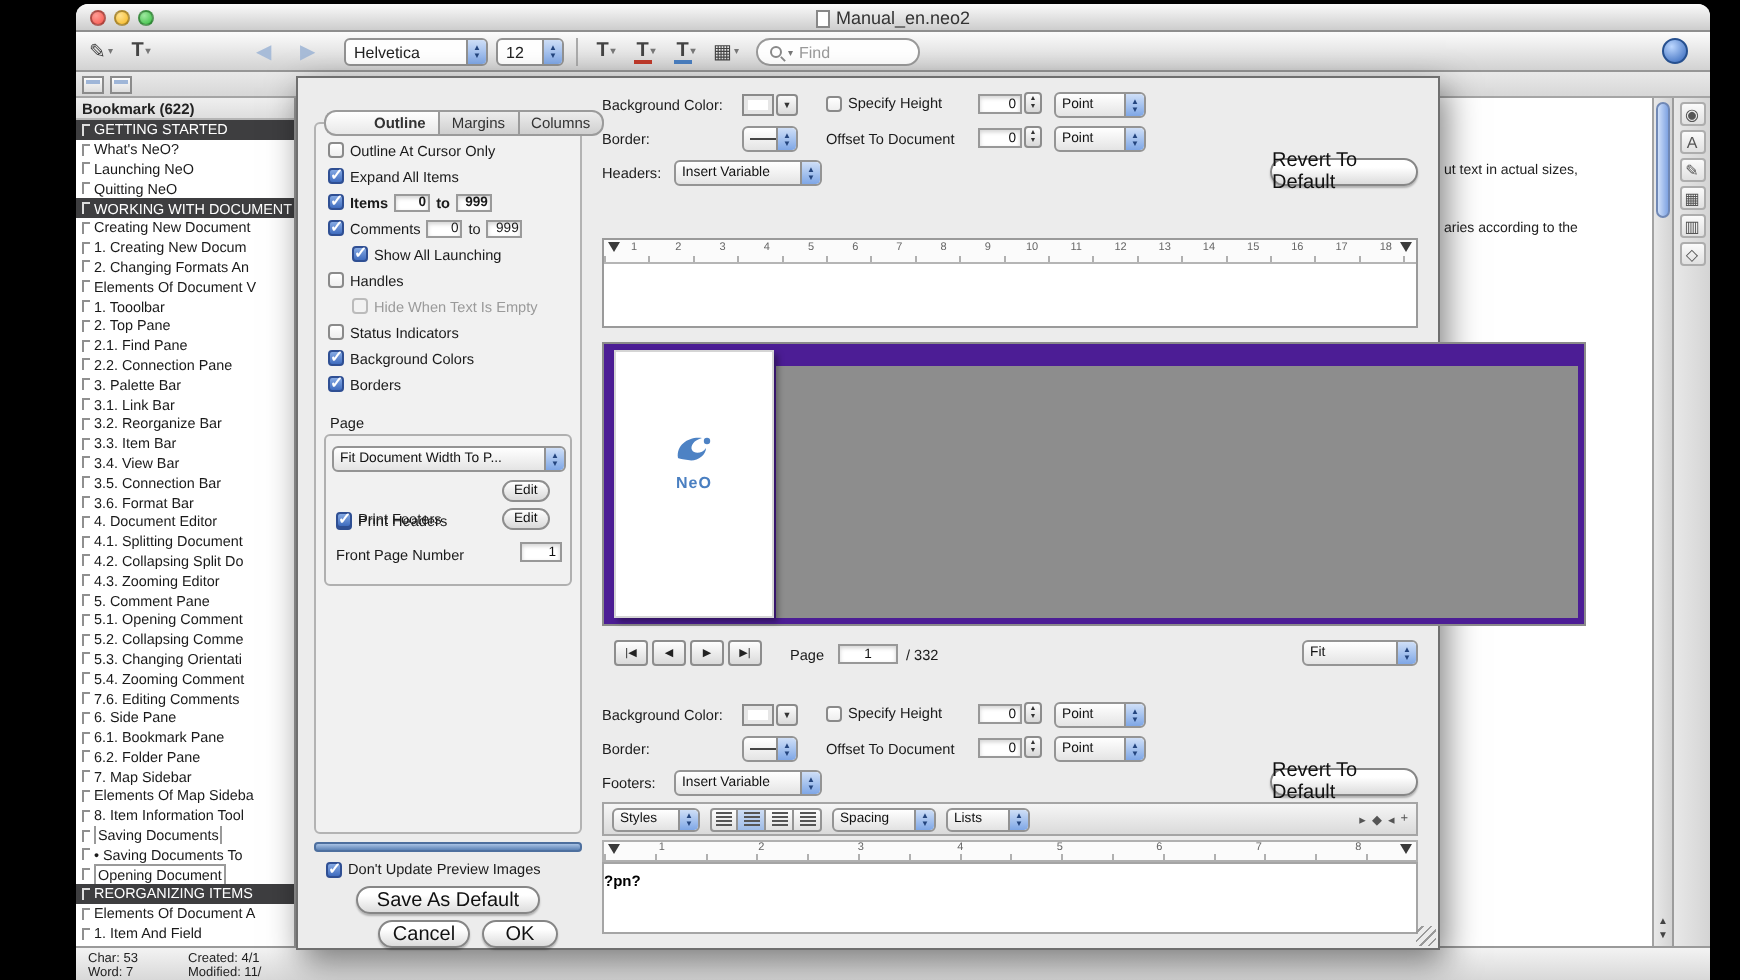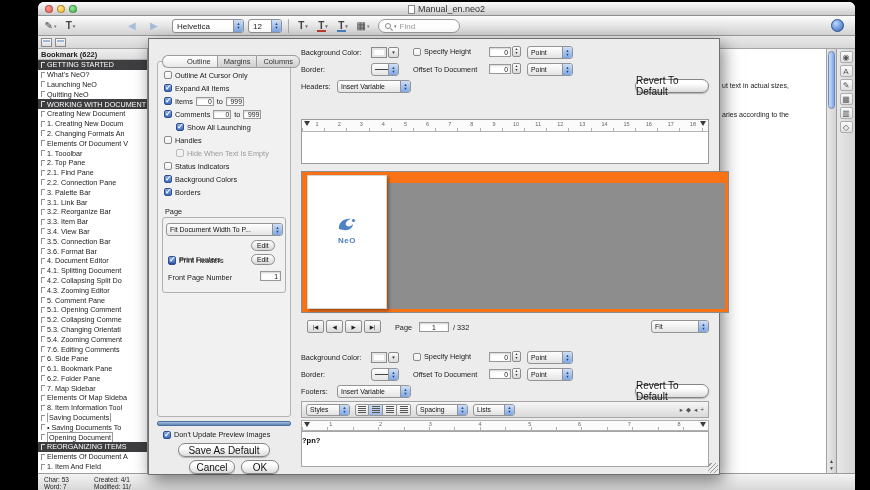--- a/index.html
+++ b/index.html
@@ -57,21 +57,21 @@
 
   .statusbar{position:absolute;left:0;right:0;bottom:0;height:17px;background:linear-gradient(#f3f3f3,#d8d8d8);border-top:1px solid #9a9a9a;}
   .st{position:absolute;font-size:6.5px;color:#222;white-space:nowrap;}
 
   .dialog{position:absolute;left:110px;top:36px;width:572px;height:437px;background:#ececec;border:1px solid #6f6f6f;box-shadow:3px 6px 16px rgba(0,0,0,.5);z-index:10;}
 
   .tabs{position:absolute;left:13px;top:16px;display:flex;z-index:2;}
   .tab{height:13px;padding:0 6px;font-size:7.5px;line-height:12px;background:linear-gradient(#ededed,#cfcfcf);border:1px solid #9b9b9b;border-right:none;color:#333;}
   .tab:first-child{border-radius:6px 0 0 6px;}
   .tab:last-child{border-right:1px solid #9b9b9b;border-radius:0 6px 6px 0;}
-  .tab.selected{background:linear-gradient(#ffffff,#e8e8e8);font-weight:normal;padding-left:24px;}
+  .tab.selected{background:linear-gradient(#ffffff,#e8e8e8);font-weight:bold;padding-left:24px;}
 
   .optbox{position:absolute;left:8px;top:22px;width:134px;height:356px;border:1px solid #b3b3b3;border-radius:3px;background:#f1f1f1;}
   .crow{position:absolute;left:6px;display:flex;align-items:center;gap:3px;font-size:7.3px;height:10px;white-space:nowrap;color:#1a1a1a;}
   .crow.indent{left:18px;}
   .crow.disabled{color:#9a9a9a;}
   .cb{flex:none;width:8px;height:8px;border:1px solid #8a8a8a;border-radius:2px;background:linear-gradient(#fff,#eee);position:relative;}
   .cb.on{background:linear-gradient(#86aae3,#3f6cbf);border-color:#2f4f93;}
   .cb.on::after{content:"✓";position:absolute;left:0;top:-2px;color:#fff;font-size:8px;font-weight:bold;}
   .crow.disabled .cb{border-color:#bbb;background:#f2f2f2;}
   .nf{width:18px;height:9px;border:1px solid #9a9a9a;background:#fff;box-shadow:inset 0 1px 2px rgba(0,0,0,.18);font-size:6.8px;text-align:right;padding-right:1px;line-height:8px;}
@@ -98,21 +98,21 @@
 
   .editor{position:absolute;left:152px;width:408px;background:#fff;border:1px solid #9a9a9a;}
   .ruler{position:relative;height:12px;background:#fbfbfb;border-bottom:1px solid #b5b5b5;background-image:repeating-linear-gradient(90deg,#b0b0b0 0 1px,transparent 1px 22.2px);background-size:100% 3px;background-position:0 100%;background-repeat:no-repeat;}
   .ruler2{position:absolute;left:152px;top:381px;width:408px;height:11px;background:#fbfbfb;border:1px solid #b0b0b0;background-image:repeating-linear-gradient(90deg,#b0b0b0 0 1px,transparent 1px 25.4px);background-size:100% 3px;background-position:0 100%;background-repeat:no-repeat;}
   .ruler-nums{position:absolute;left:4px;right:4px;top:0;bottom:3px;display:flex;justify-content:space-between;align-items:center;}
   .rn{font-size:5.5px;color:#666;flex:1;text-align:center;}
   .rmark{position:absolute;top:1px;width:0;height:0;border-left:3px solid transparent;border-right:3px solid transparent;border-top:5px solid #3a3a3a;}
   .hf-content{position:relative;background:#fff;}
   .hf-text{position:absolute;font-size:7.5px;font-weight:bold;color:#000;white-space:nowrap;}
 
-  .previewbox{position:absolute;left:152px;top:132px;width:428px;height:142px;border:1px solid #8b8b8b;background:#f97316;}
+  .previewbox{position:absolute;left:152px;top:132px;width:492px;height:142px;border:1px solid #8b8b8b;background:#4c1d95;}
   .pv-gray{position:absolute;left:86px;top:11px;right:3px;bottom:3px;background:#8d8d8d;}
   .pv-page{position:absolute;left:5px;top:3px;width:80px;bottom:3px;background:#fff;border:1px solid #d5d5d5;box-shadow:2px 2px 3px rgba(0,0,0,.35);}
   .pv-logo{position:absolute;left:0;right:0;top:30%;text-align:center;}
   .pv-logo .neo{font-size:8px;font-weight:bold;color:#4a7fc1;letter-spacing:.5px;}
 
   .navbtn{position:absolute;top:281px;width:17px;height:13px;border:1px solid #8d8d8d;background:linear-gradient(#fefefe,#dadada);border-radius:2px;font-size:5.5px;display:flex;align-items:center;justify-content:center;color:#222;}
 
   .fmtbar{position:absolute;left:152px;top:362px;width:408px;height:17px;background:linear-gradient(#f6f6f6,#dadada);border:1px solid #a5a5a5;display:flex;align-items:center;gap:5px;padding:0 4px;}
   .fmt-popup{position:static;height:12px;background:linear-gradient(#fff,#e2e2e2);border:1px solid #949494;border-radius:3px;font-size:6.8px;display:flex;align-items:center;padding-left:3px;color:#111;}
   .alignseg{display:flex;}
@@ -408,21 +408,21 @@
 
     <div class="optbox">
       <div class="crow" style="top:8px;">
         <span class="cb"></span>
         <span>Outline At Cursor Only</span>
       </div>
       <div class="crow" style="top:21px;">
         <span class="cb on"></span>
         <span>Expand All Items</span>
       </div>
-      <div class="crow" style="top:34px;">
+      <div class="crow" style="top:34px;font-weight:bold;">
         <span class="cb on"></span>
         <span>Items</span>
         <span class="nf">0</span>
         <span>to</span>
         <span class="nf">999</span>
       </div>
       <div class="crow" style="top:47px;">
         <span class="cb on"></span>
         <span>Comments</span>
         <span class="nf">0</span>

